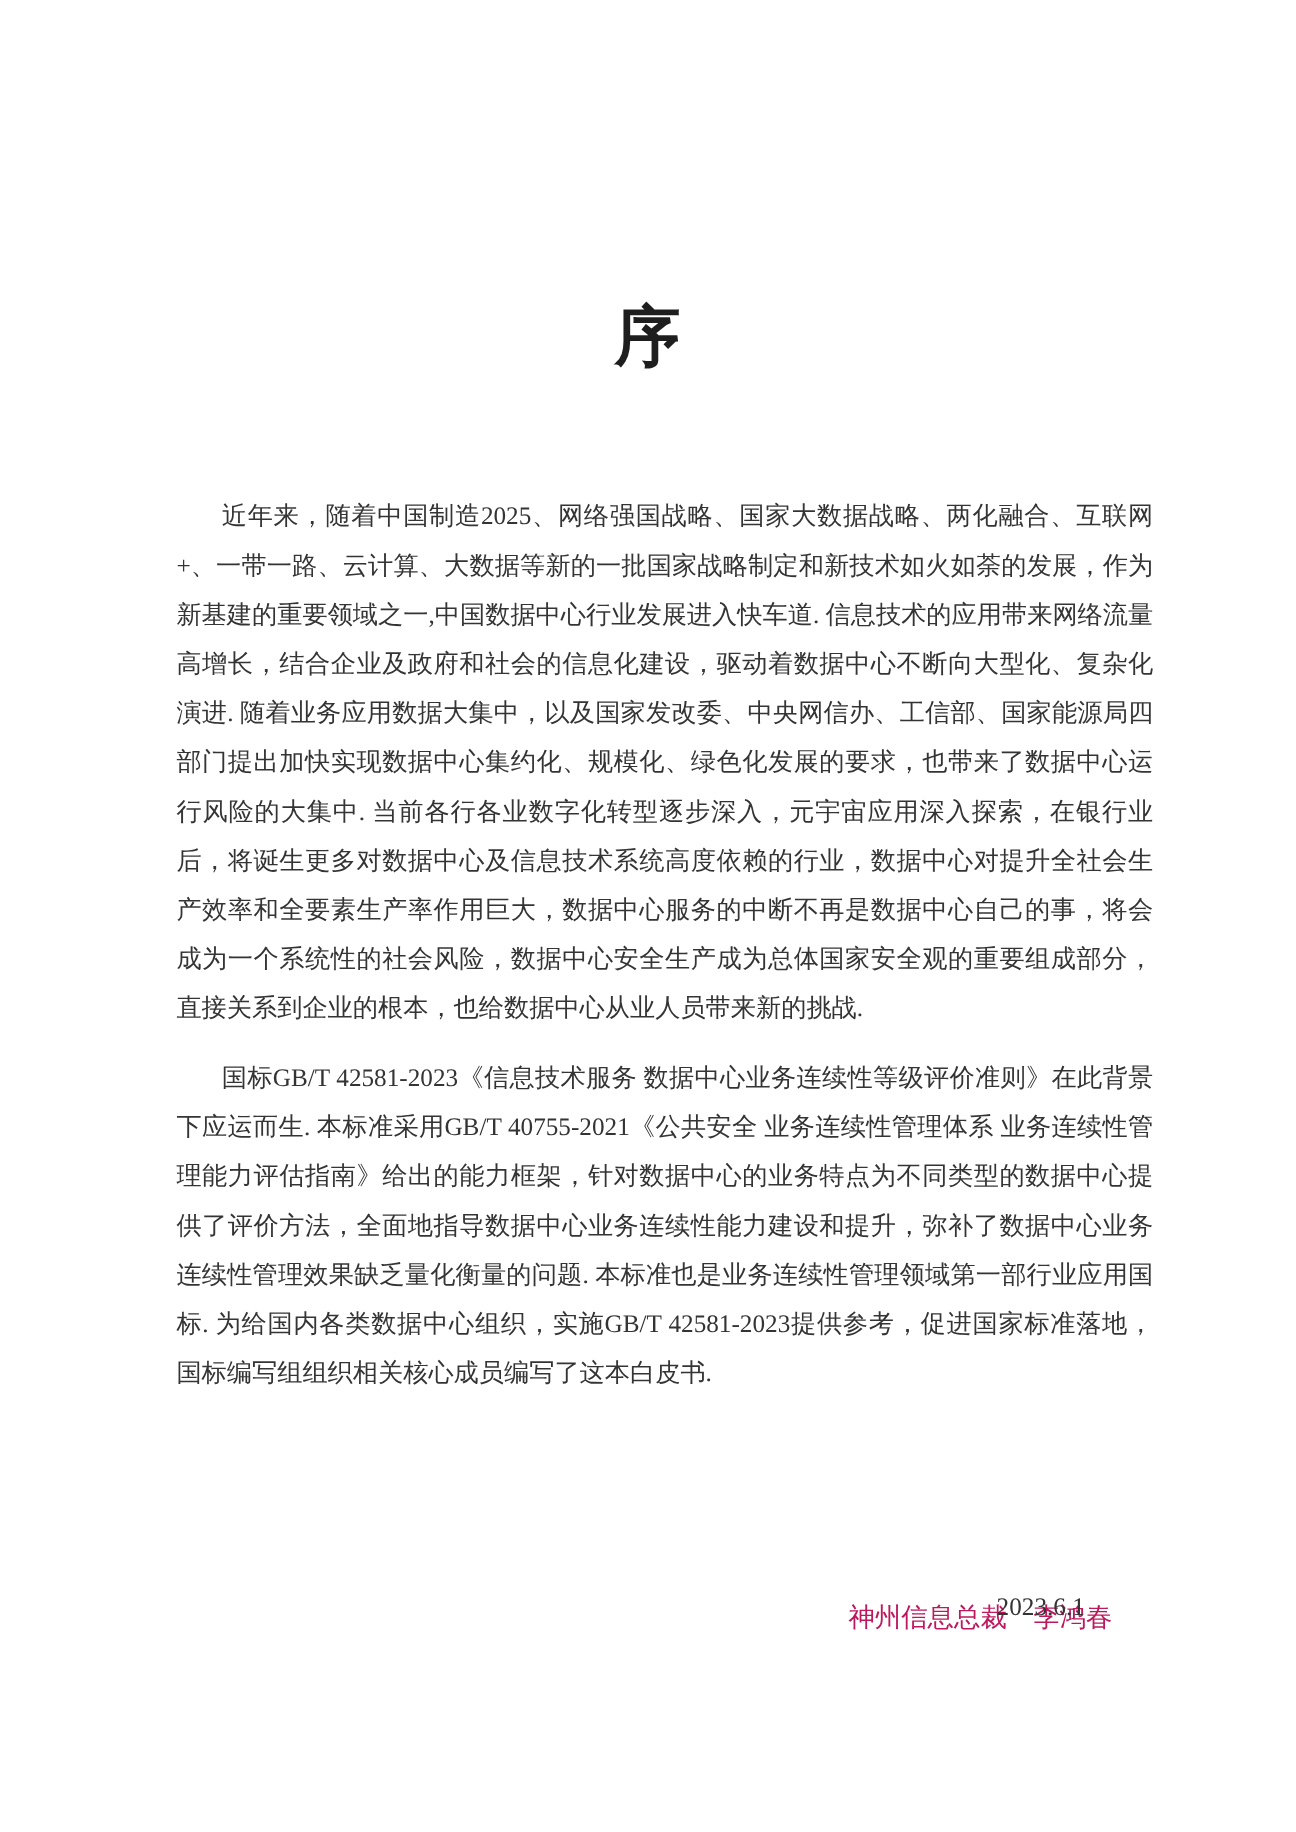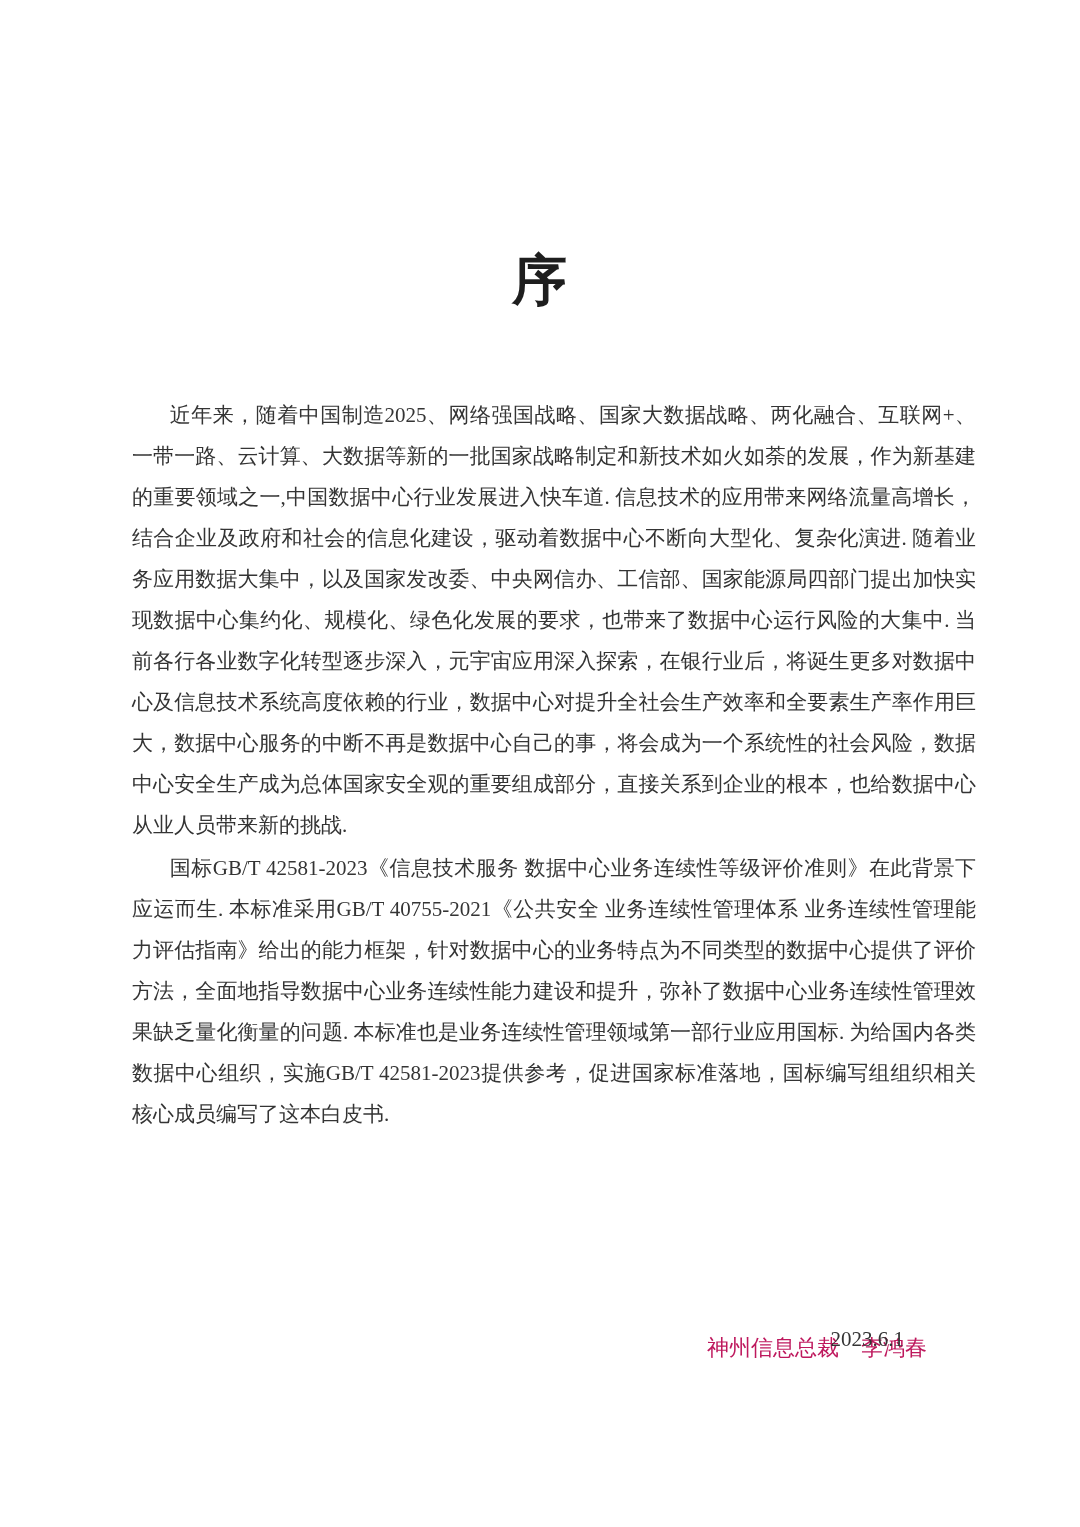--- a/index.html
+++ b/index.html
@@ -29,21 +29,21 @@
     color: #1e1e1e;
     letter-spacing: 1px;
   }
   .body-text {
     position: absolute;
     top: 393px;
     left: 130px;
     width: 848px;
   }
   .body-text p {
-    margin: 2px;
+    margin: 17px;
     font-size: 21px;
     line-height: 41px;
     text-align: justify;
     text-justify: inter-ideograph;
     text-indent: 1.8em;
     color: #343434;
     word-break: break-all;
   }
   .signature {
     position: absolute;

